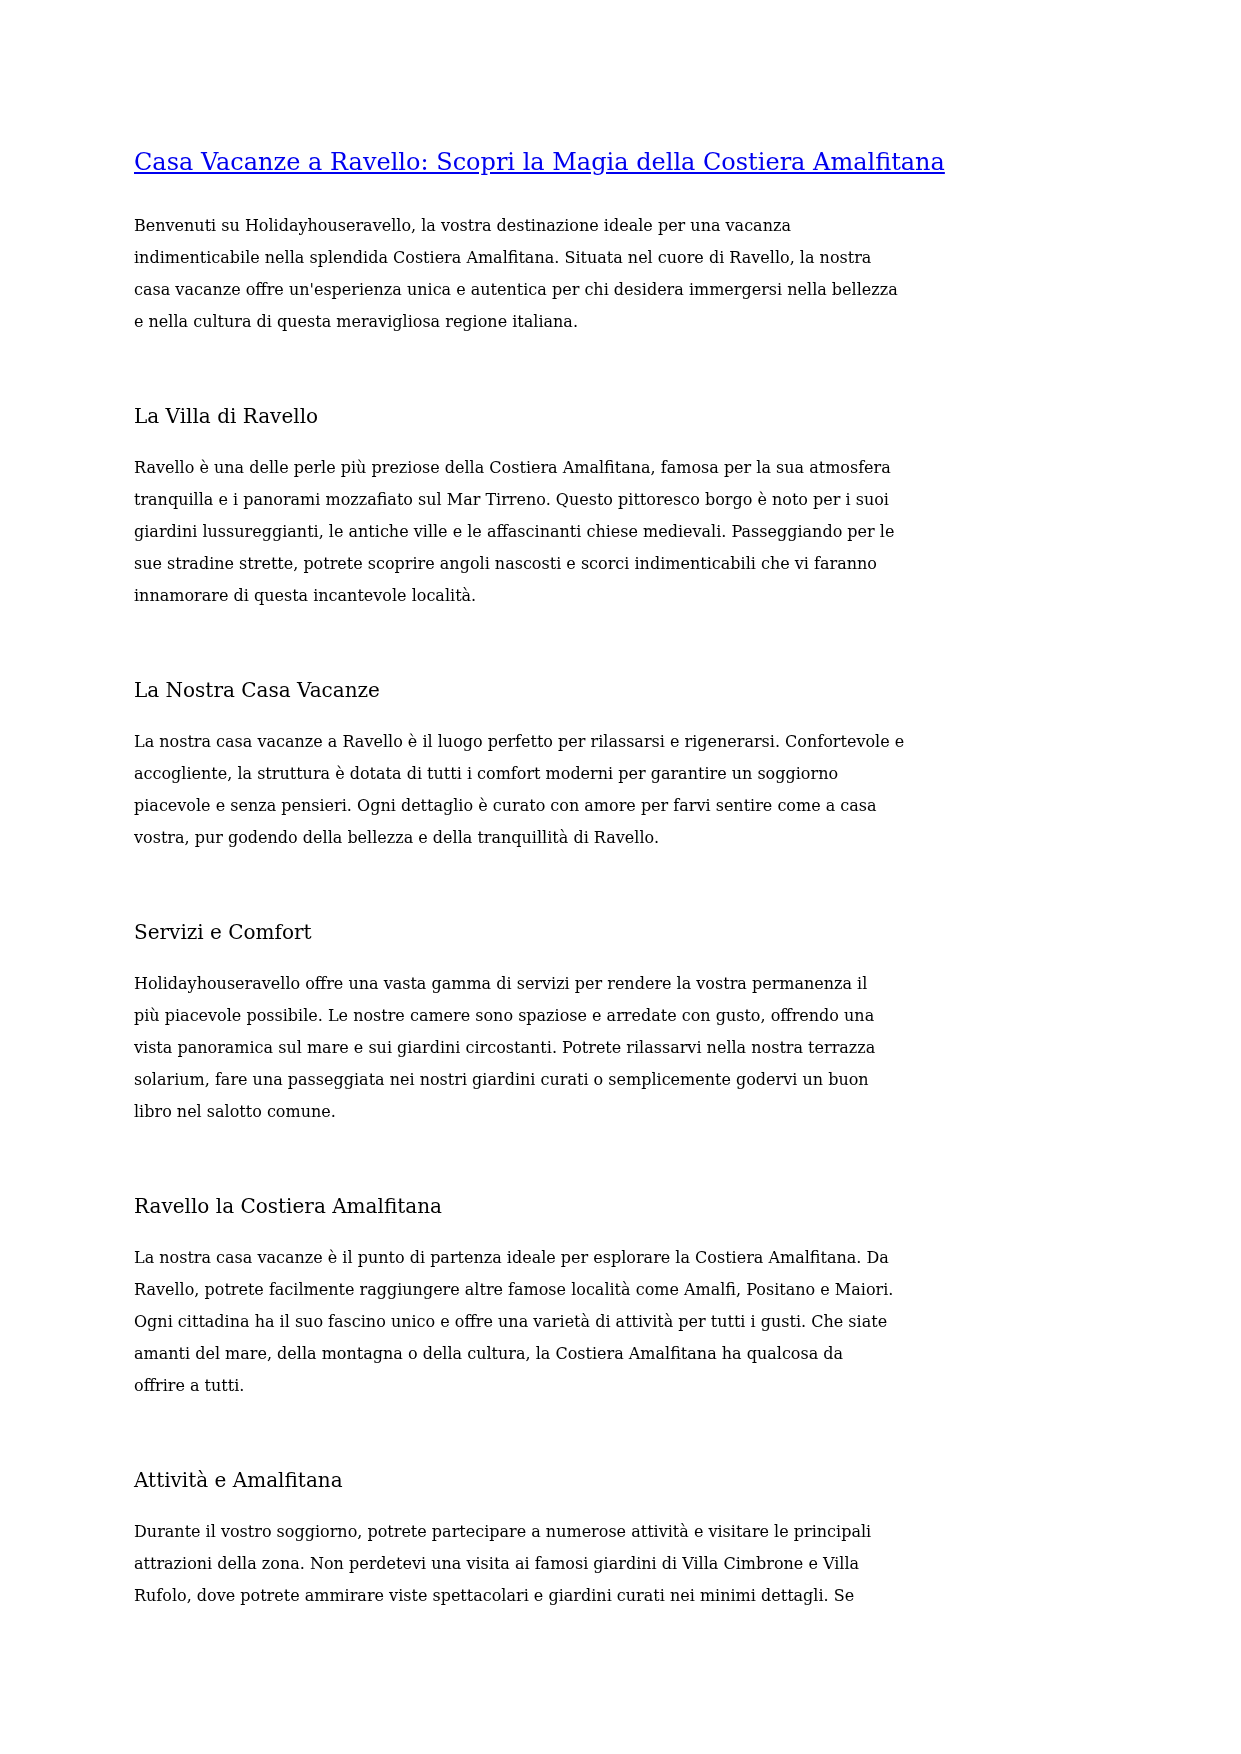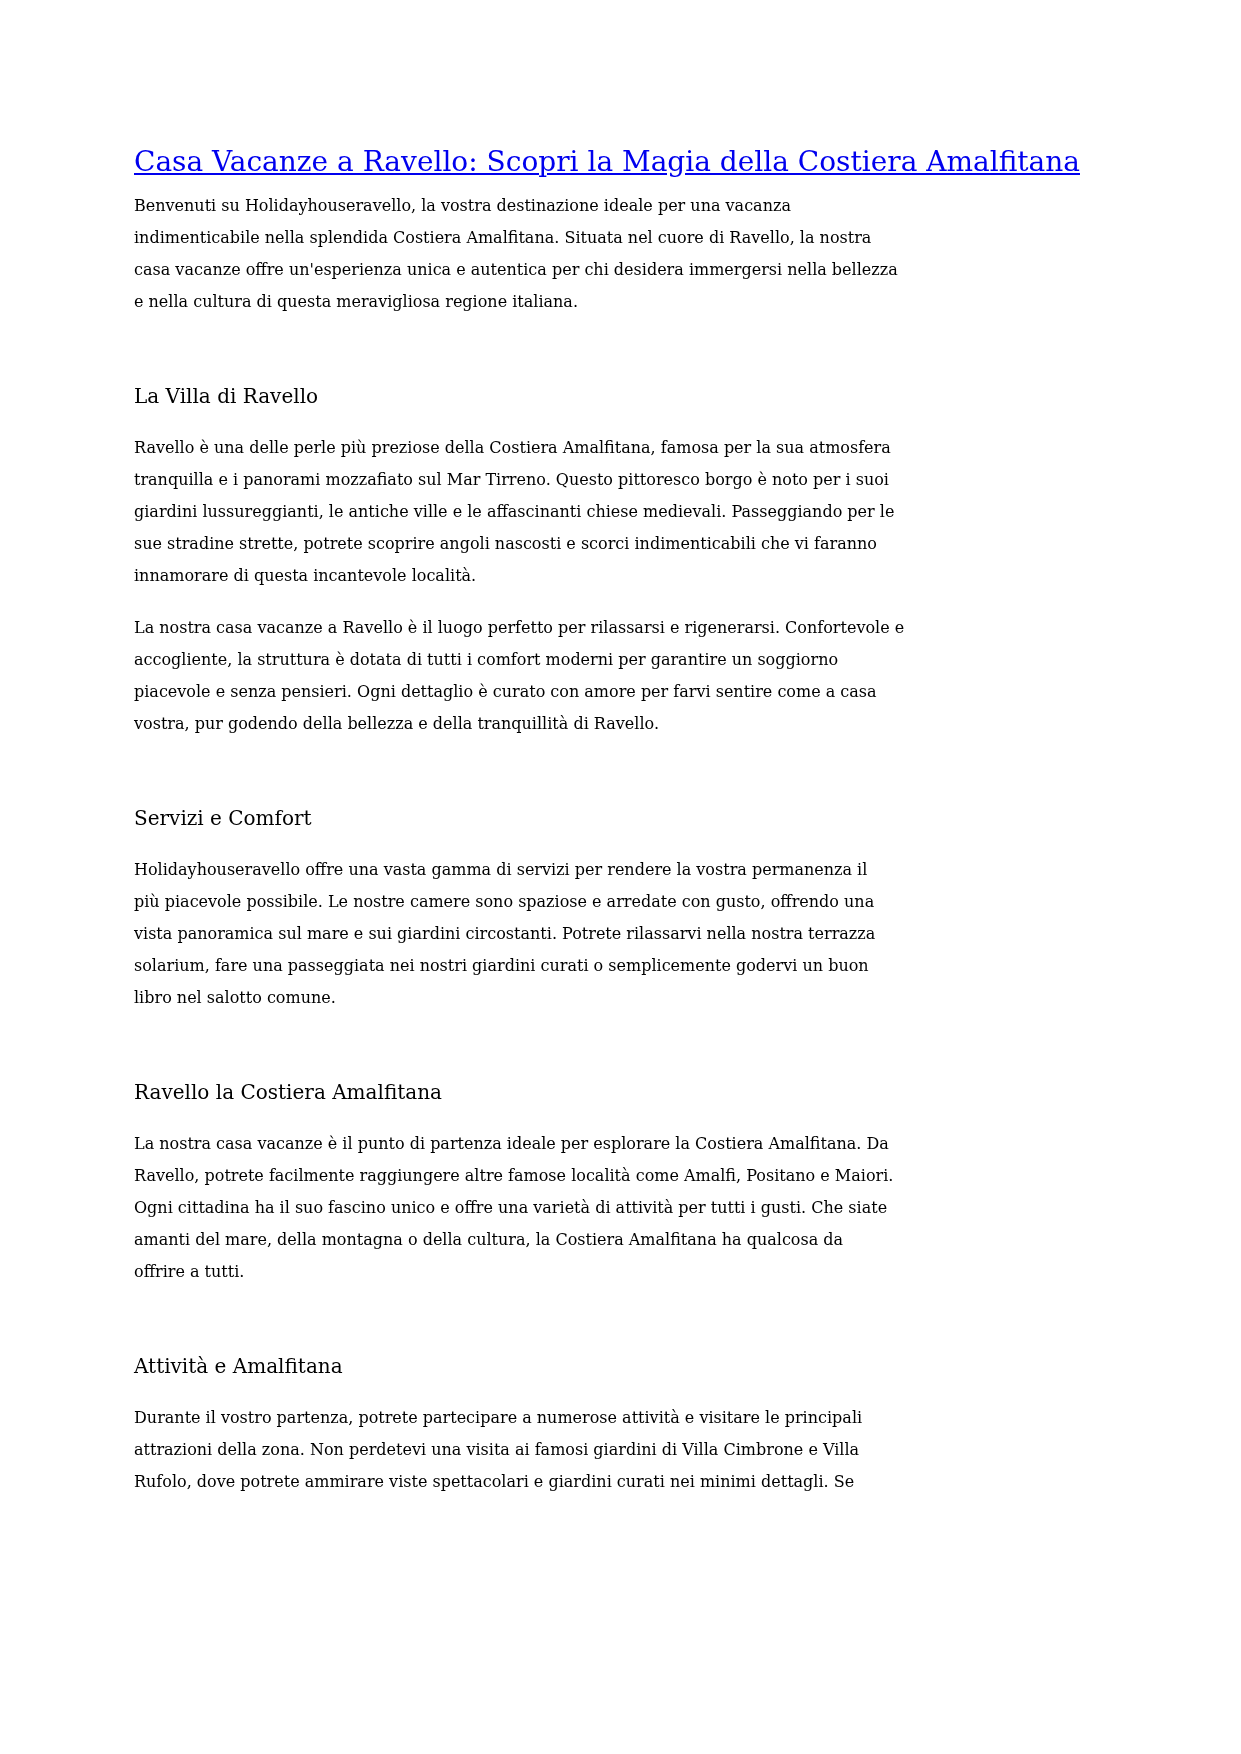--- a/index.html
+++ b/index.html
@@ -15,22 +15,22 @@
     overflow: hidden;
   }
   .page {
     box-sizing: border-box;
     width: 1241px;
     height: 1754px;
     padding: 146px 40px 0 134px;
     background: var(--page-bg, #ffffff);
   }
   .title-line {
-    margin: 0 0 12px 0;
-    font-size: 28px;
+    margin: 0 0 32px 0;
+    font-size: 24px;
     line-height: 32px;
   }
   .doc-title {
     color: var(--link-color, #0000ee);
     text-decoration: underline;
     font-weight: normal;
     cursor: pointer;
   }
   .section-heading {
     font-size: 20px;
@@ -59,37 +59,38 @@
 casa vacanze offre un'esperienza unica e autentica per chi desidera immergersi nella bellezza
 e nella cultura di questa meravigliosa regione italiana.</p>
 
   <h2 class="section-heading">La Villa di Ravello</h2>
   <p class="para">Ravello è una delle perle più preziose della Costiera Amalfitana, famosa per la sua atmosfera
 tranquilla e i panorami mozzafiato sul Mar Tirreno. Questo pittoresco borgo è noto per i suoi
 giardini lussureggianti, le antiche ville e le affascinanti chiese medievali. Passeggiando per le
 sue stradine strette, potrete scoprire angoli nascosti e scorci indimenticabili che vi faranno
 innamorare di questa incantevole località.</p>
 
+  <h2 class="section-heading">La Nostra Casa Vacanze</h2>
   <p class="para">La nostra casa vacanze a Ravello è il luogo perfetto per rilassarsi e rigenerarsi. Confortevole e
 accogliente, la struttura è dotata di tutti i comfort moderni per garantire un soggiorno
 piacevole e senza pensieri. Ogni dettaglio è curato con amore per farvi sentire come a casa
 vostra, pur godendo della bellezza e della tranquillità di Ravello.</p>
 
   <h2 class="section-heading">Servizi e Comfort</h2>
   <p class="para">Holidayhouseravello offre una vasta gamma di servizi per rendere la vostra permanenza il
 più piacevole possibile. Le nostre camere sono spaziose e arredate con gusto, offrendo una
 vista panoramica sul mare e sui giardini circostanti. Potrete rilassarvi nella nostra terrazza
 solarium, fare una passeggiata nei nostri giardini curati o semplicemente godervi un buon
 libro nel salotto comune.</p>
 
   <h2 class="section-heading">Ravello la Costiera Amalfitana</h2>
   <p class="para">La nostra casa vacanze è il punto di partenza ideale per esplorare la Costiera Amalfitana. Da
 Ravello, potrete facilmente raggiungere altre famose località come Amalfi, Positano e Maiori.
 Ogni cittadina ha il suo fascino unico e offre una varietà di attività per tutti i gusti. Che siate
 amanti del mare, della montagna o della cultura, la Costiera Amalfitana ha qualcosa da
 offrire a tutti.</p>
 
   <h2 class="section-heading">Attività e Amalfitana</h2>
-  <p class="para">Durante il vostro partenza, potrete partecipare a numerose attività e visitare le principali
+  <p class="para">Durante il vostro soggiorno, potrete partecipare a numerose attività e visitare le principali
 attrazioni della zona. Non perdetevi una visita ai famosi giardini di Villa Cimbrone e Villa
 Rufolo, dove potrete ammirare viste spettacolari e giardini curati nei minimi dettagli. Se</p>
 
 </div>
 
 </body></html>

